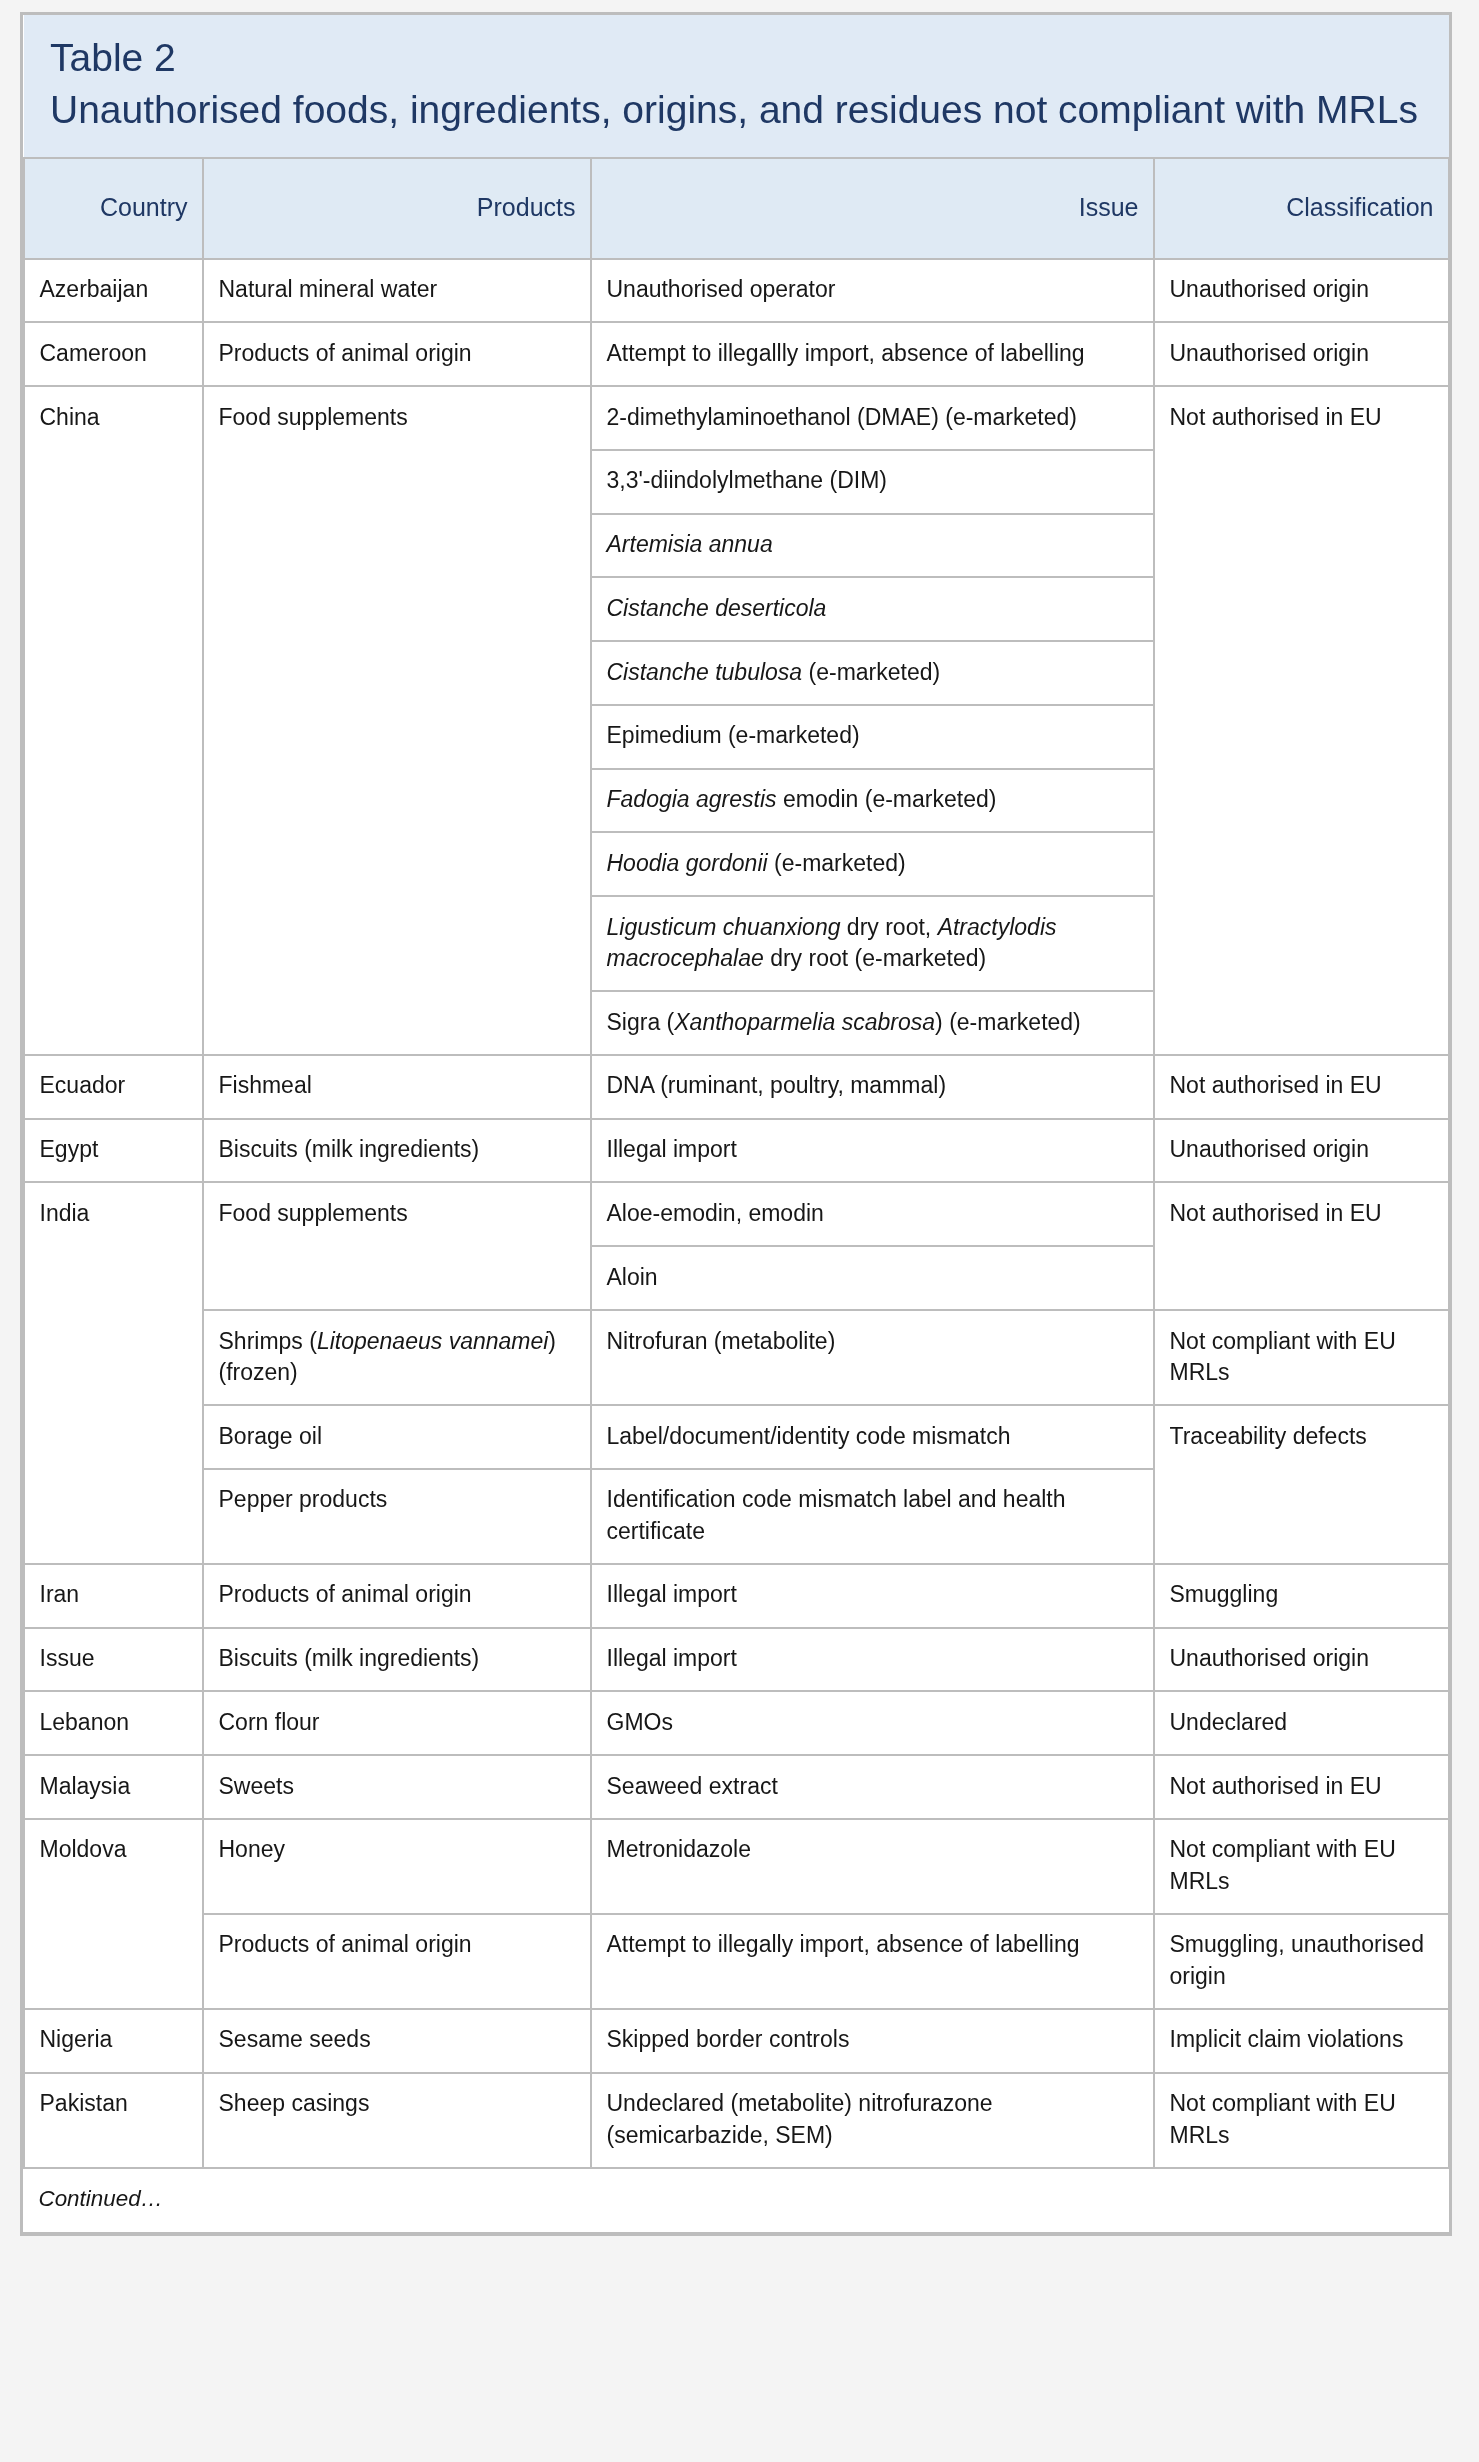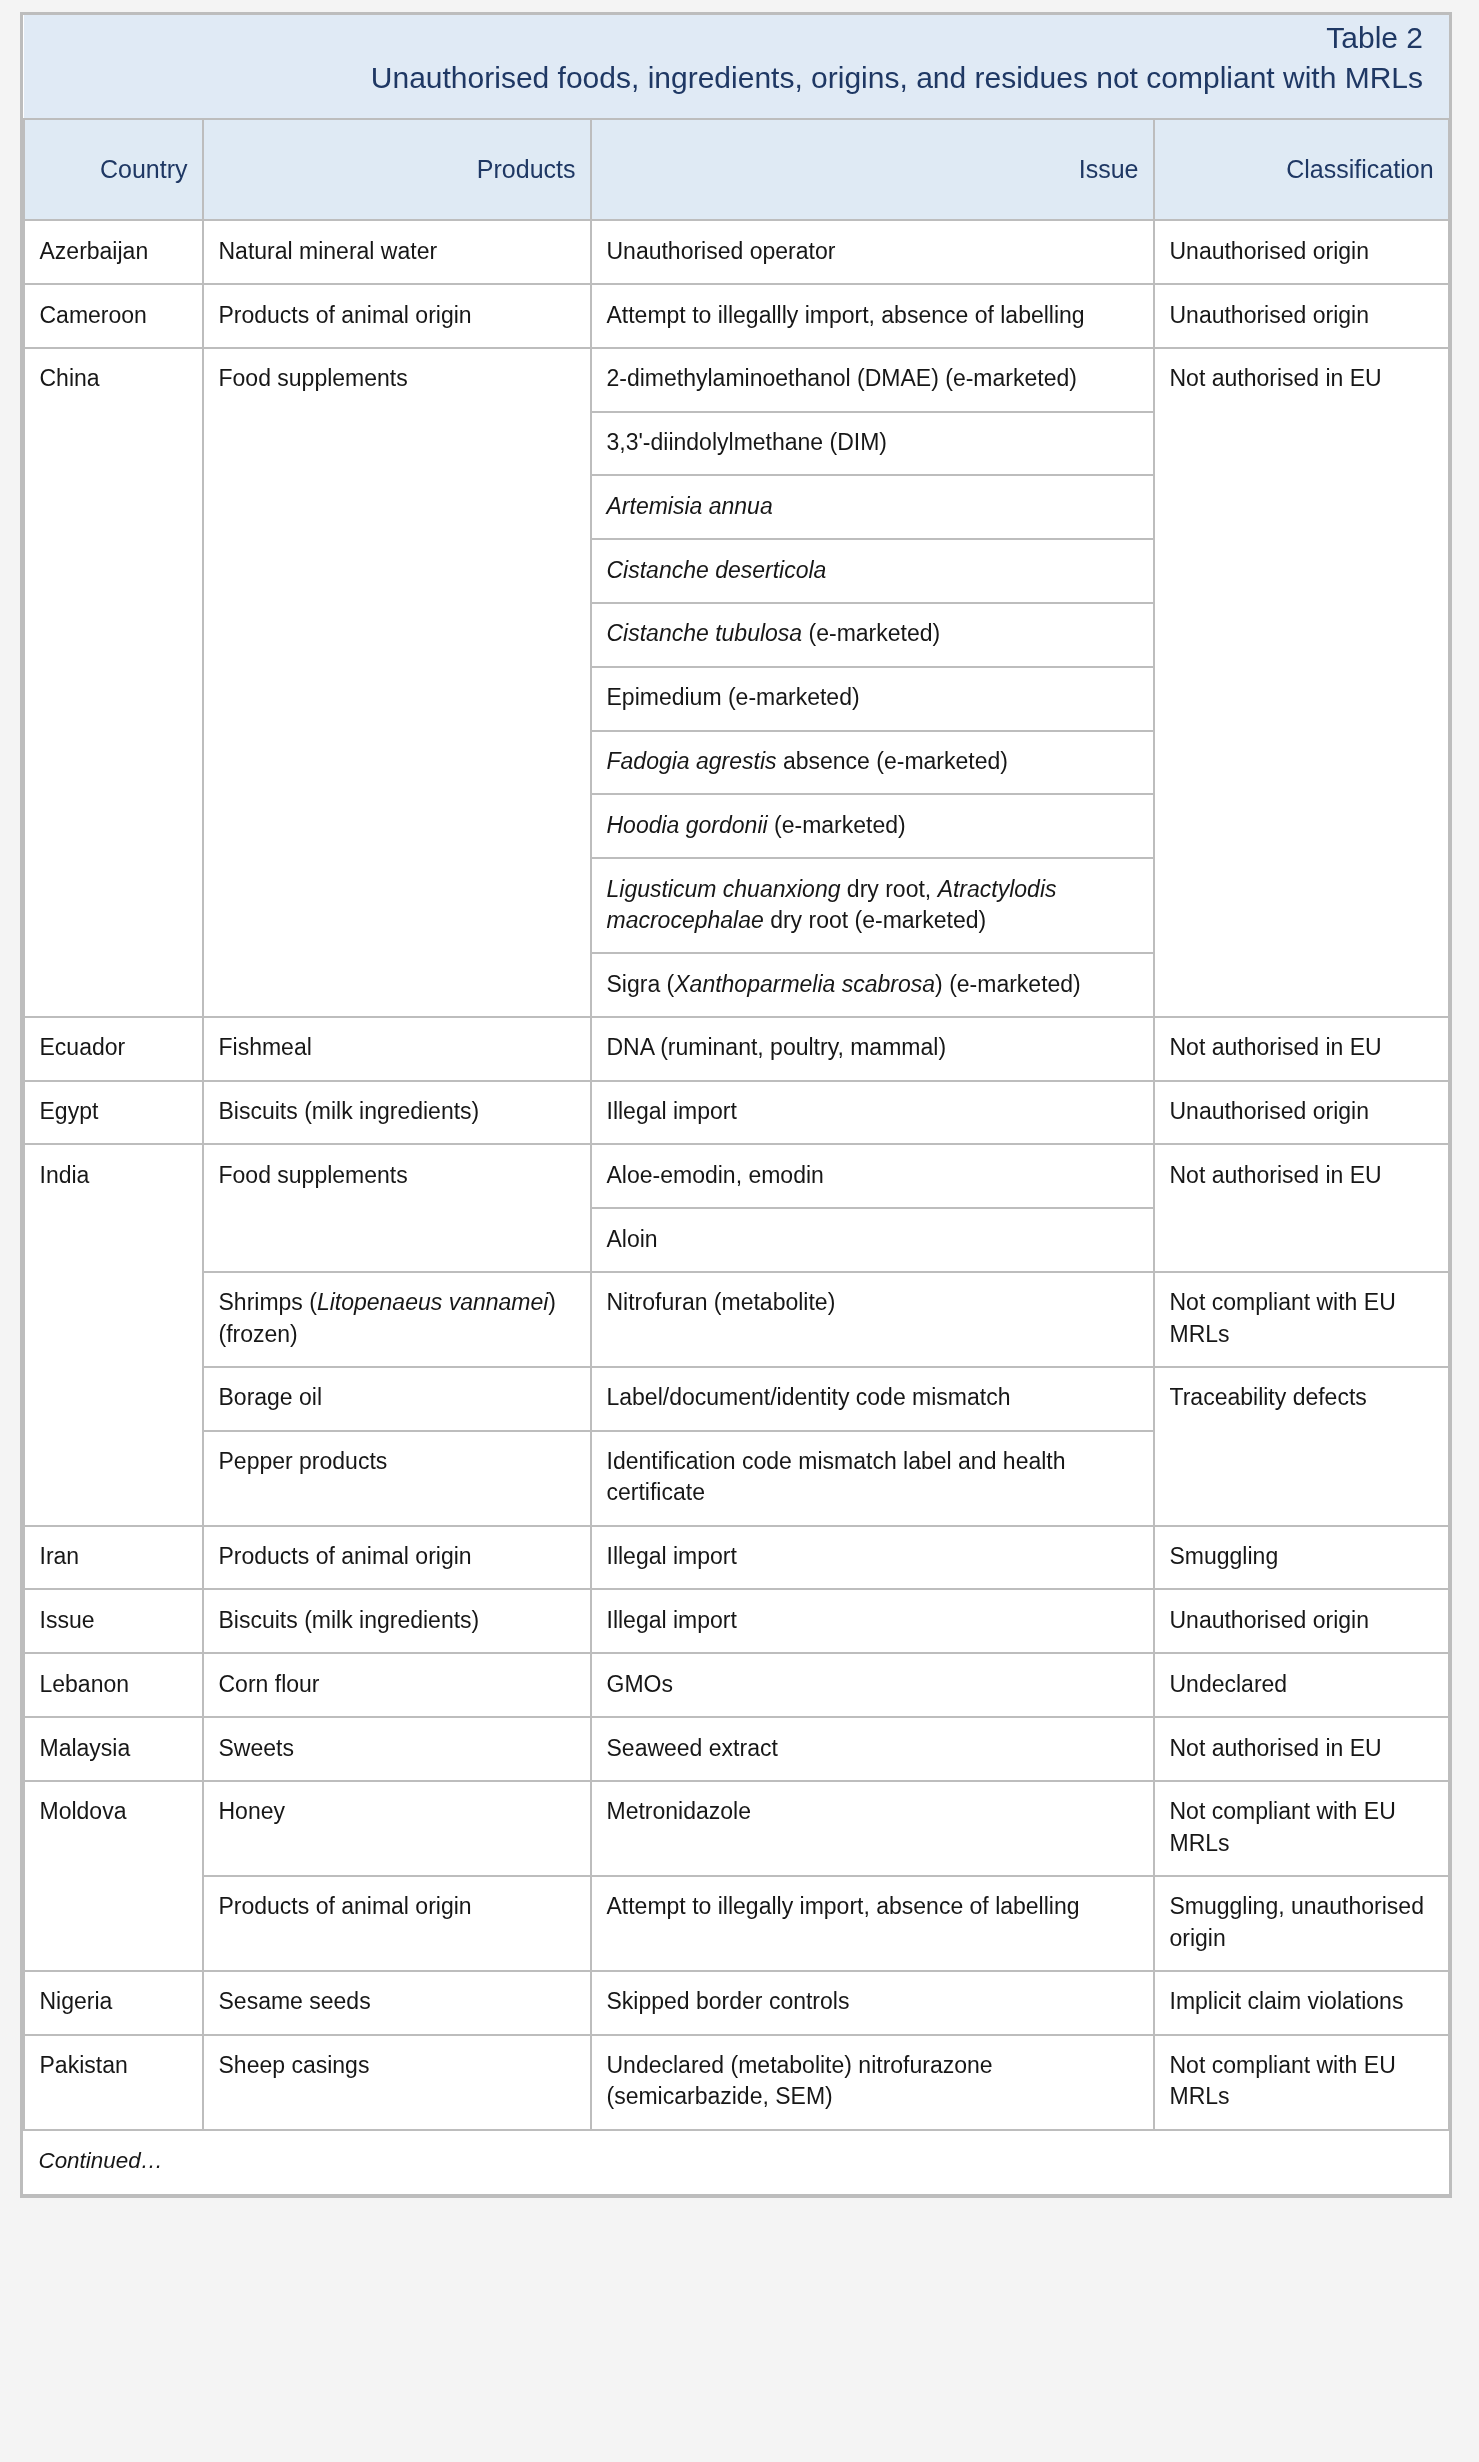--- a/index.html
+++ b/index.html
@@ -35,25 +35,25 @@
     table-layout: fixed;
   }
   table.t2 col.c1 { width: 179px; }
   table.t2 col.c2 { width: 388px; }
   table.t2 col.c3 { width: 563px; }
   table.t2 col.c4 { width: 295px; }
 
   .caption-cell {
     background: #e0eaf5;
     color: #1f3864;
-    text-align: right;
-    font-size: 30px;
+    text-align: left;
+    font-size: 39px;
     line-height: 1.34;
     font-weight: 400;
-    padding: 3px 26px 20px 26px;
+    padding: 17px 26px 20px 26px;
     border: 2.6px solid #bdbdbd;
     border-top: none;
     border-left: none;
     border-right: none;
   }
   .caption-cell .ctitle { display: block; }
 
   th.hd {
     background: #dfeaf4;
     color: #1f3864;
@@ -189,21 +189,21 @@
             <tr>
                     <td>
               <span class="it">Cistanche tubulosa</span><span> (e-marketed)</span></td>
                   </tr>
             <tr>
                     <td>
               <span>Epimedium (e-marketed)</span></td>
                   </tr>
             <tr>
                     <td>
-              <span class="it">Fadogia agrestis</span><span> absence (e-marketed)</span></td>
+              <span class="it">Fadogia agrestis</span><span> emodin (e-marketed)</span></td>
                   </tr>
             <tr>
                     <td>
               <span class="it">Hoodia gordonii</span><span> (e-marketed)</span></td>
                   </tr>
             <tr>
                     <td>
               <span class="it">Ligusticum chuanxiong</span><span> dry root, </span><span class="it">Atractylodis macrocephalae</span><span> dry root (e-marketed)</span></td>
                   </tr>
             <tr>

